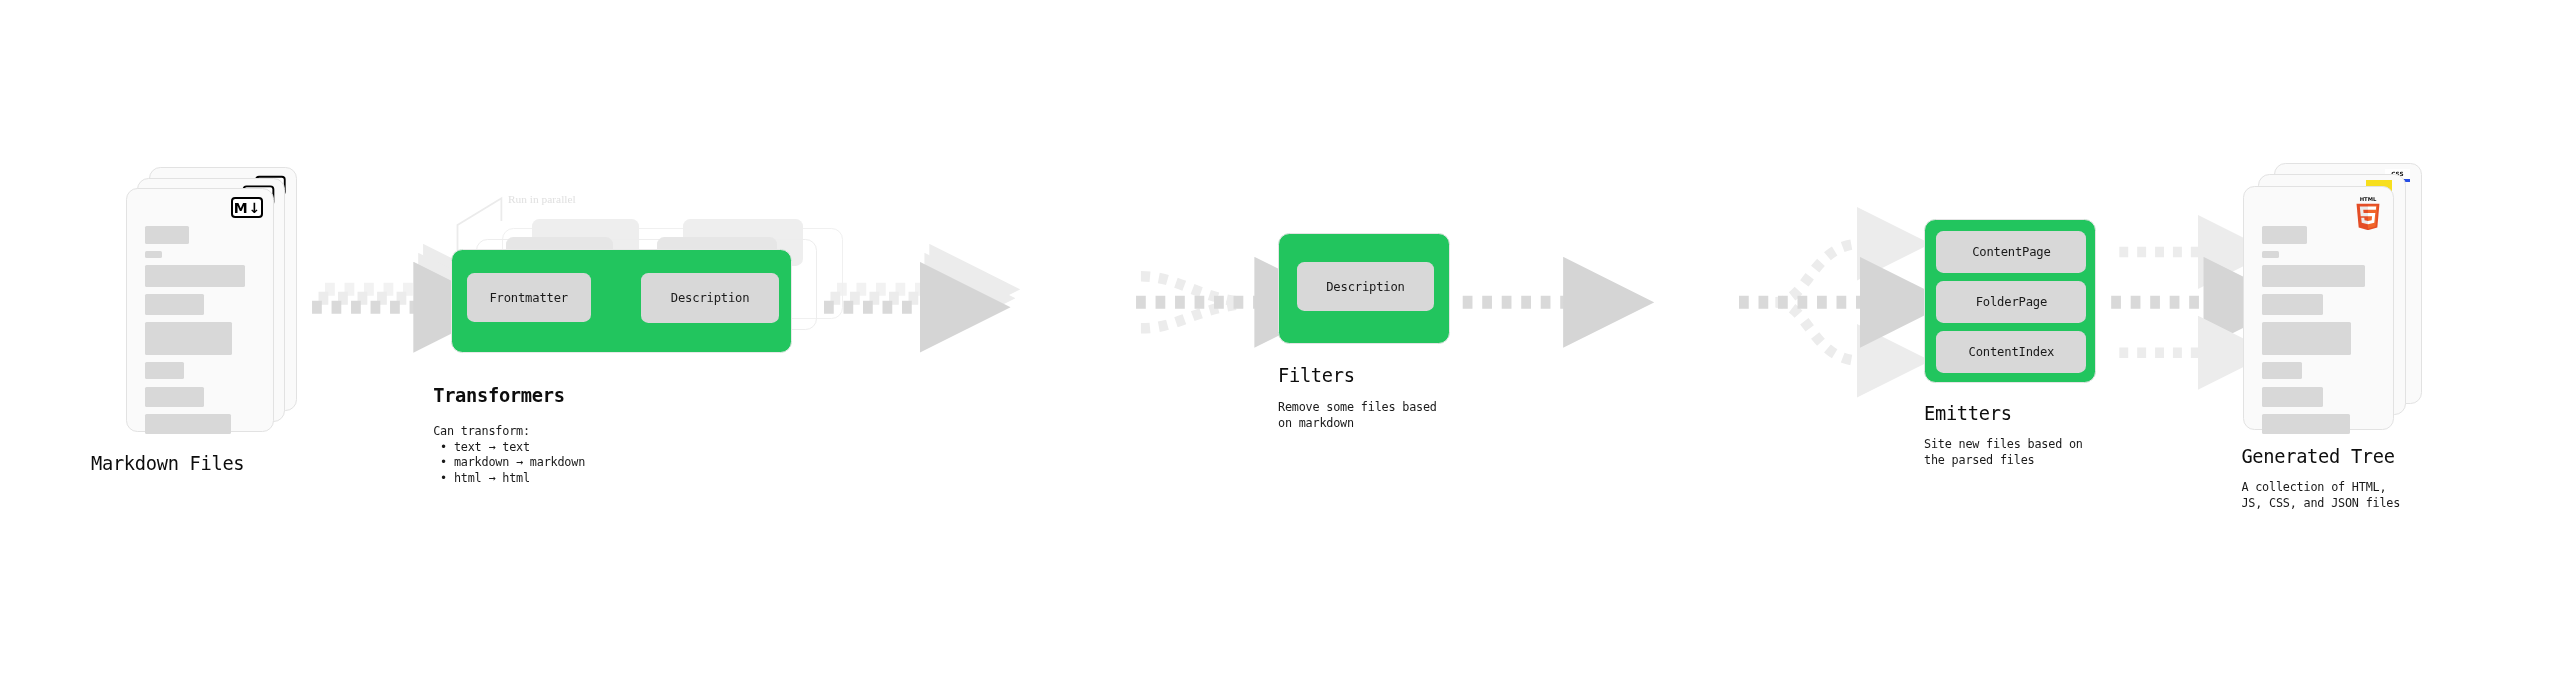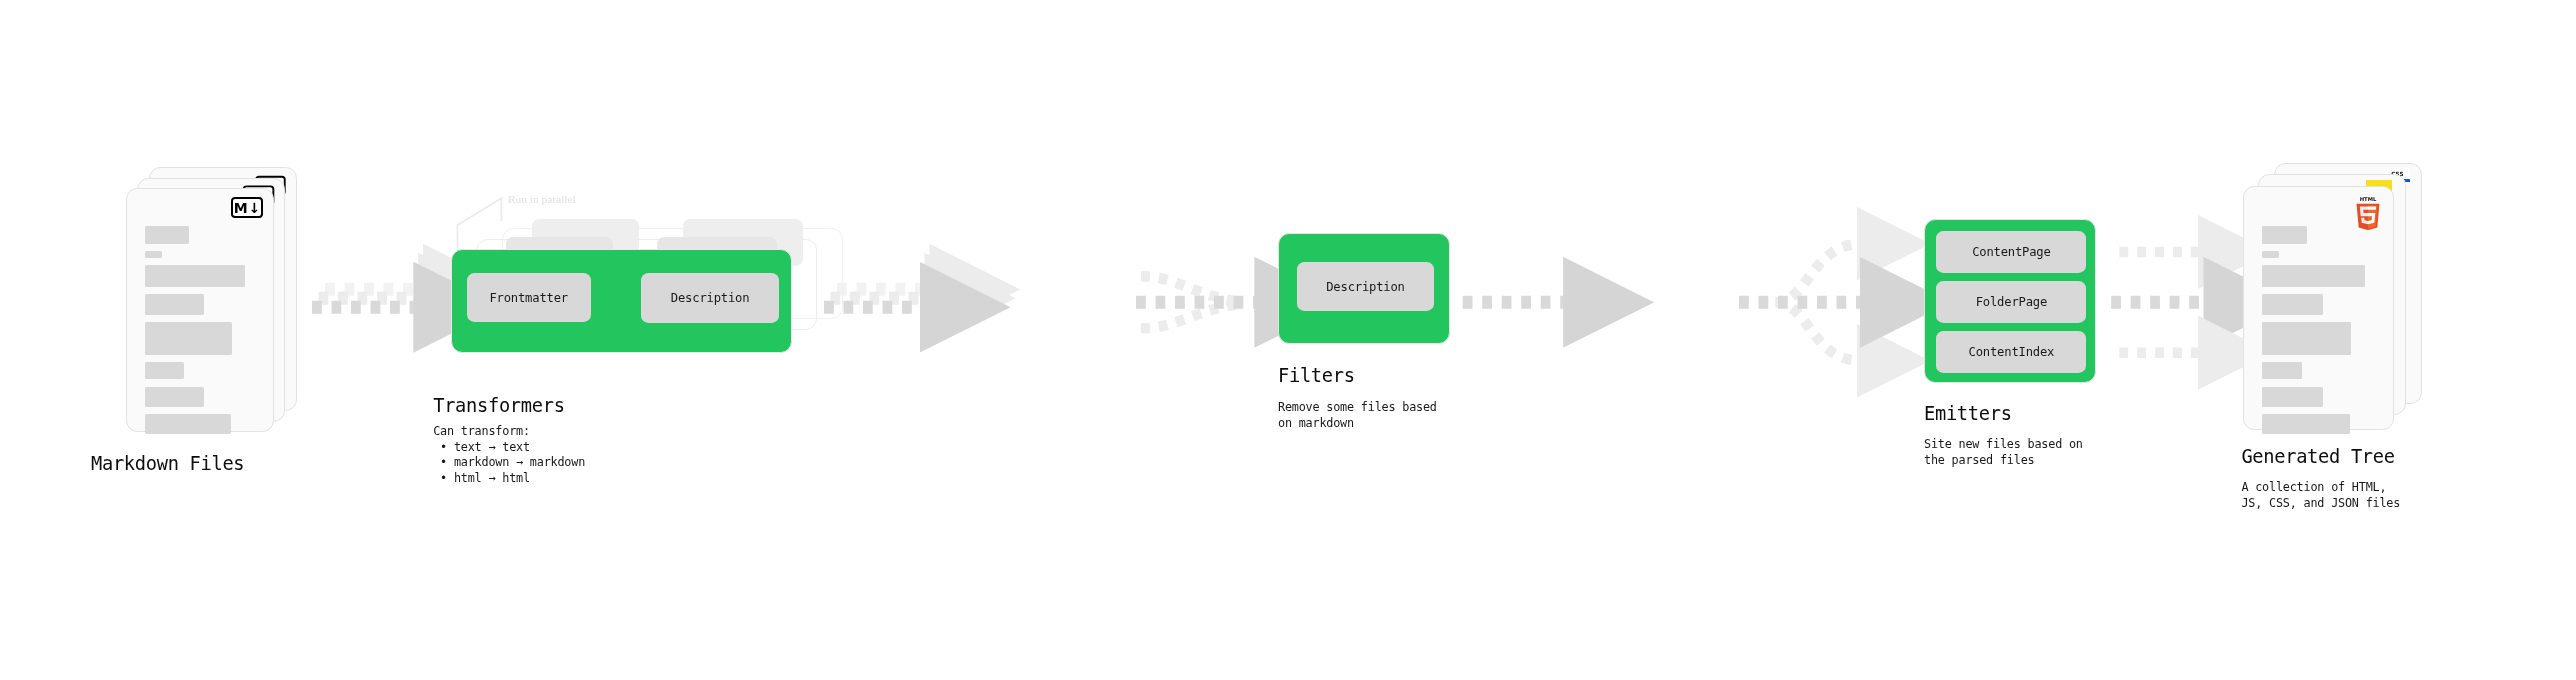--- a/index.html
+++ b/index.html
@@ -193,21 +193,21 @@
     <div class="panel ghost" style="left:32.5px; top:36px; width:341px; height:91px; border-color:#ededed;">
       <div class="pill ghost2" style="left:29px; top:-3.3px; width:107px; height:47px;"></div>
       <div class="pill ghost2" style="left:180px; top:-3.3px; width:120px; height:47px;"></div>
     </div>
 
     <div class="panel" style="left:8.1px; top:46px; width:341px; height:104px; border-color:#e8e8e8;">
       <div class="pill" style="left:14.6px; top:23px; width:124px; height:49px;">Frontmatter</div>
       <div class="pill" style="left:189px; top:23px; width:138px; height:50px;">Description</div>
     </div>
 
-    <div class="title" style="left:-9.8px; top:192px;">Transformers</div>
+    <div class="title" style="left:-9.8px; top:182px;font-weight:bold;">Transformers</div>
     <div class="sub" style="left:-9.8px; top:221px;">Can transform:
  • text → text
  • markdown → markdown
  • html → html</div>
   </div>
 
 
   <div class="node" style="left:1278px; top:233px;">
     <div class="panel" style="left:0; top:0; width:172px; height:111px;">
       <div class="pill" style="left:18px; top:28px; width:137px; height:49px;">Description</div>

